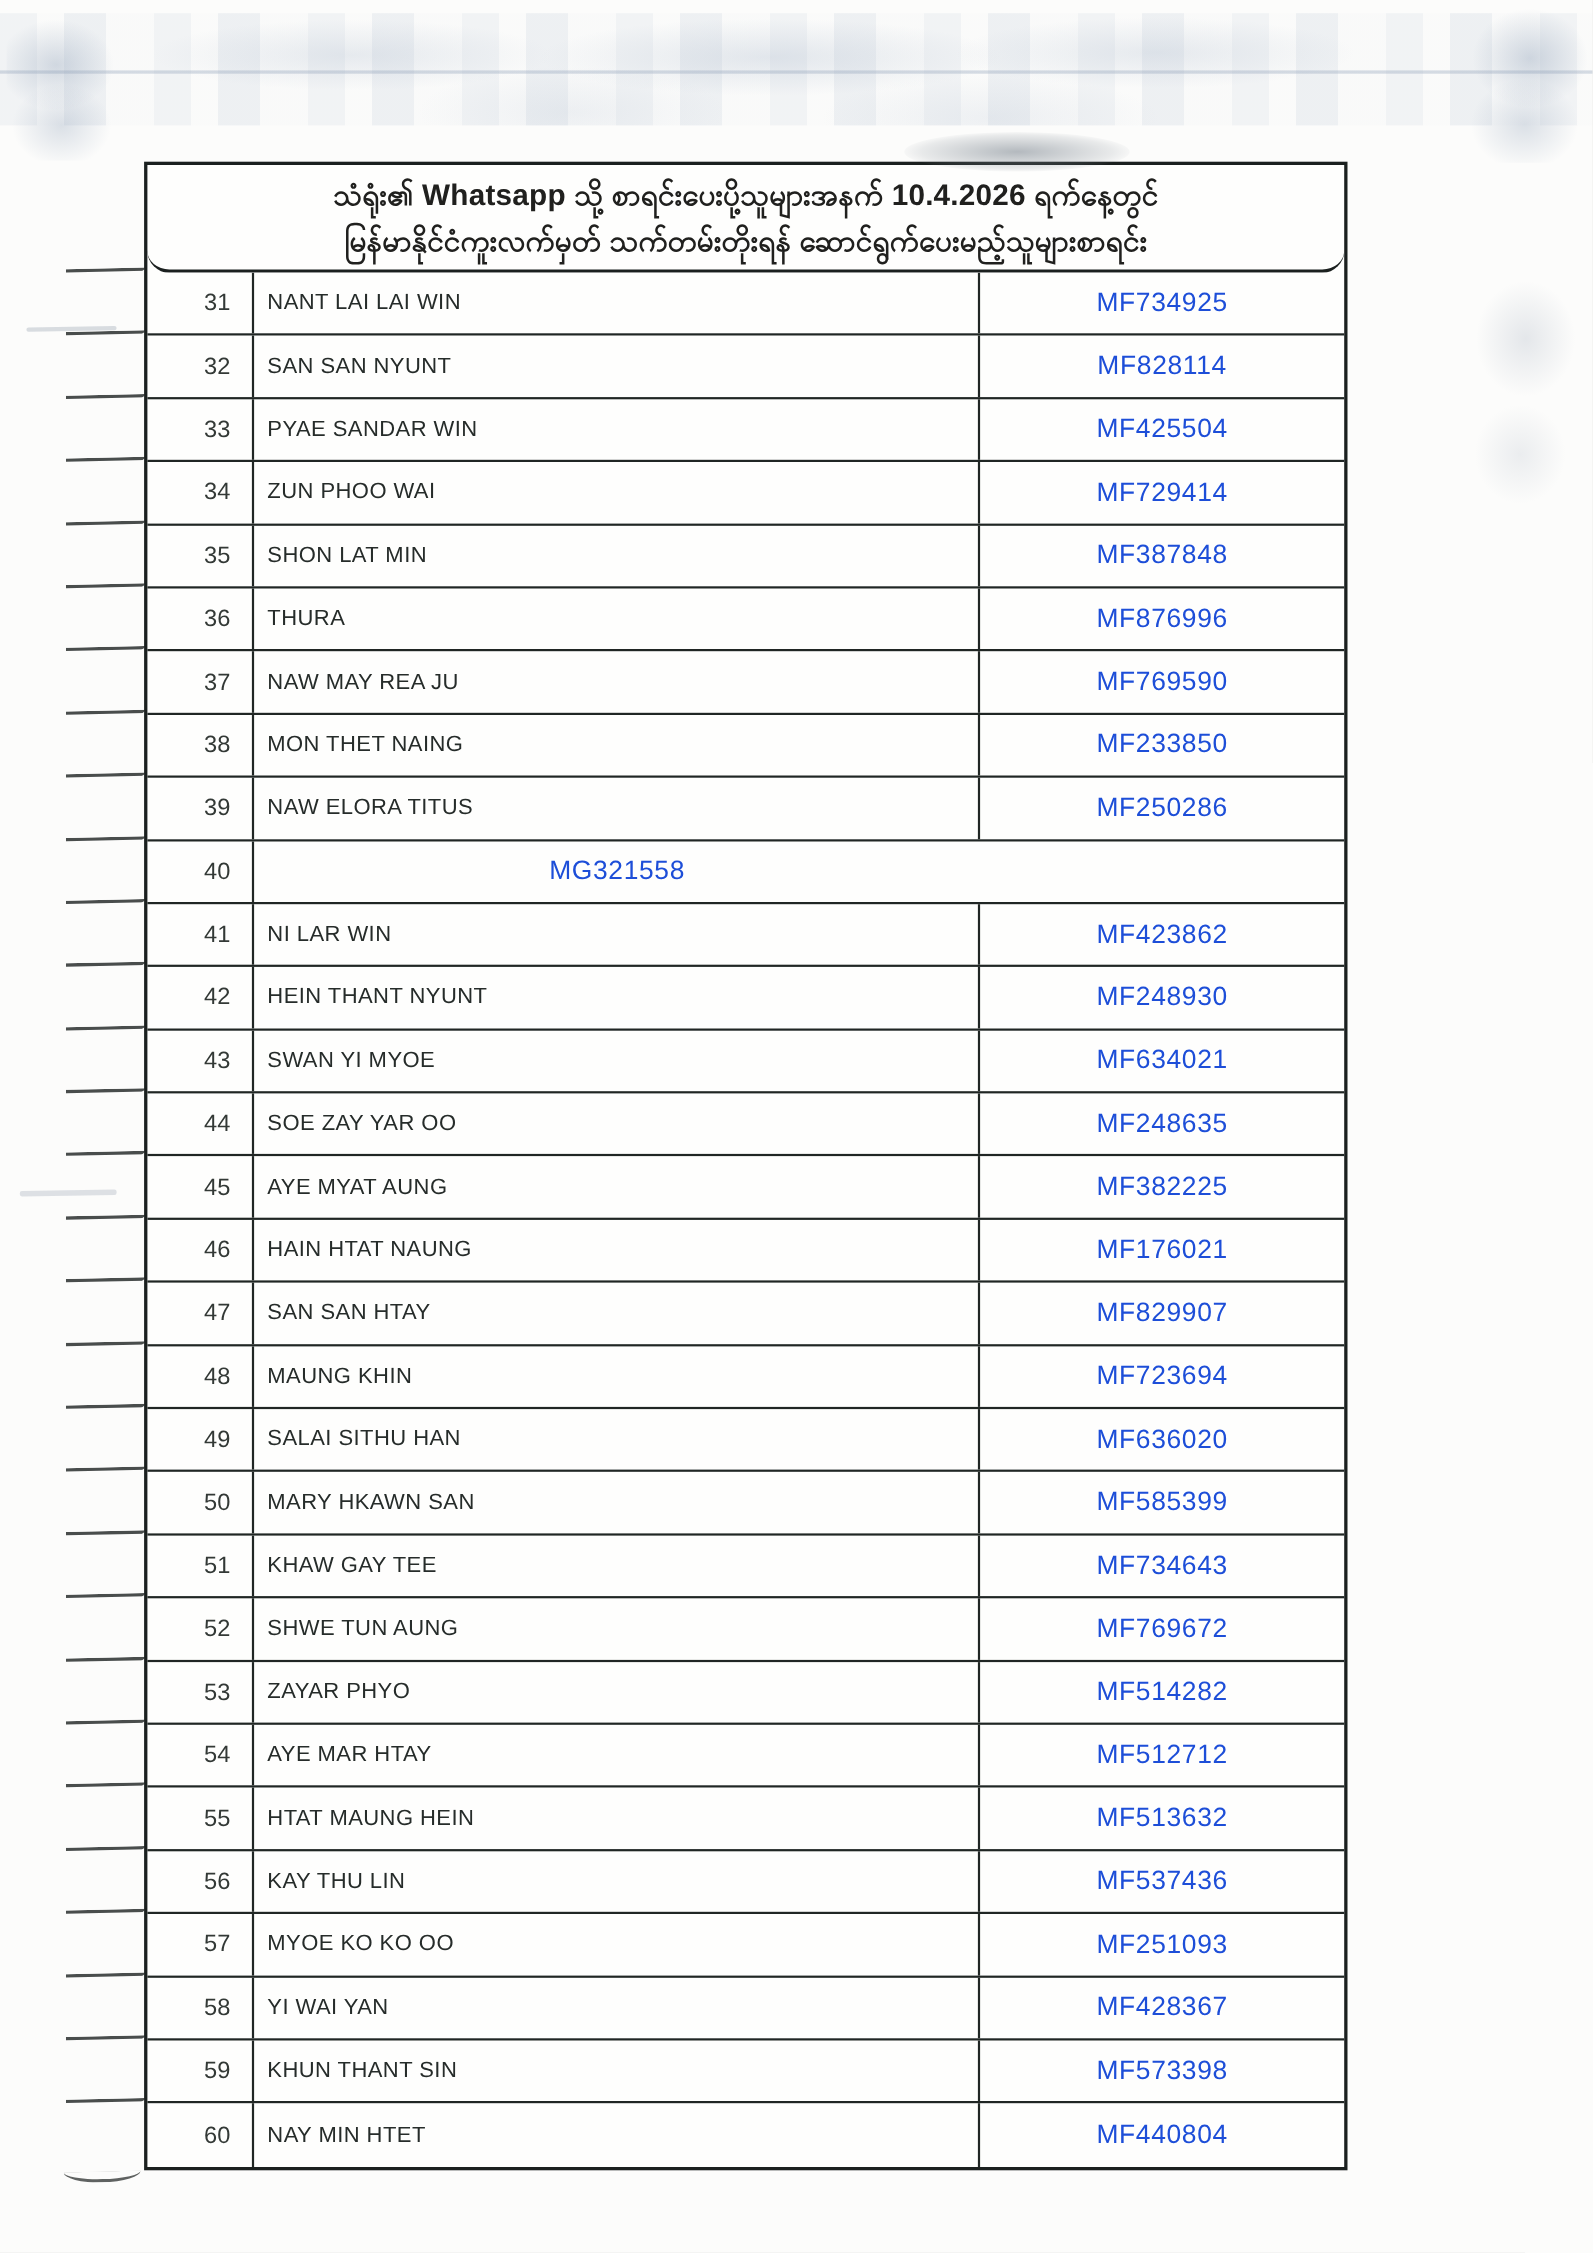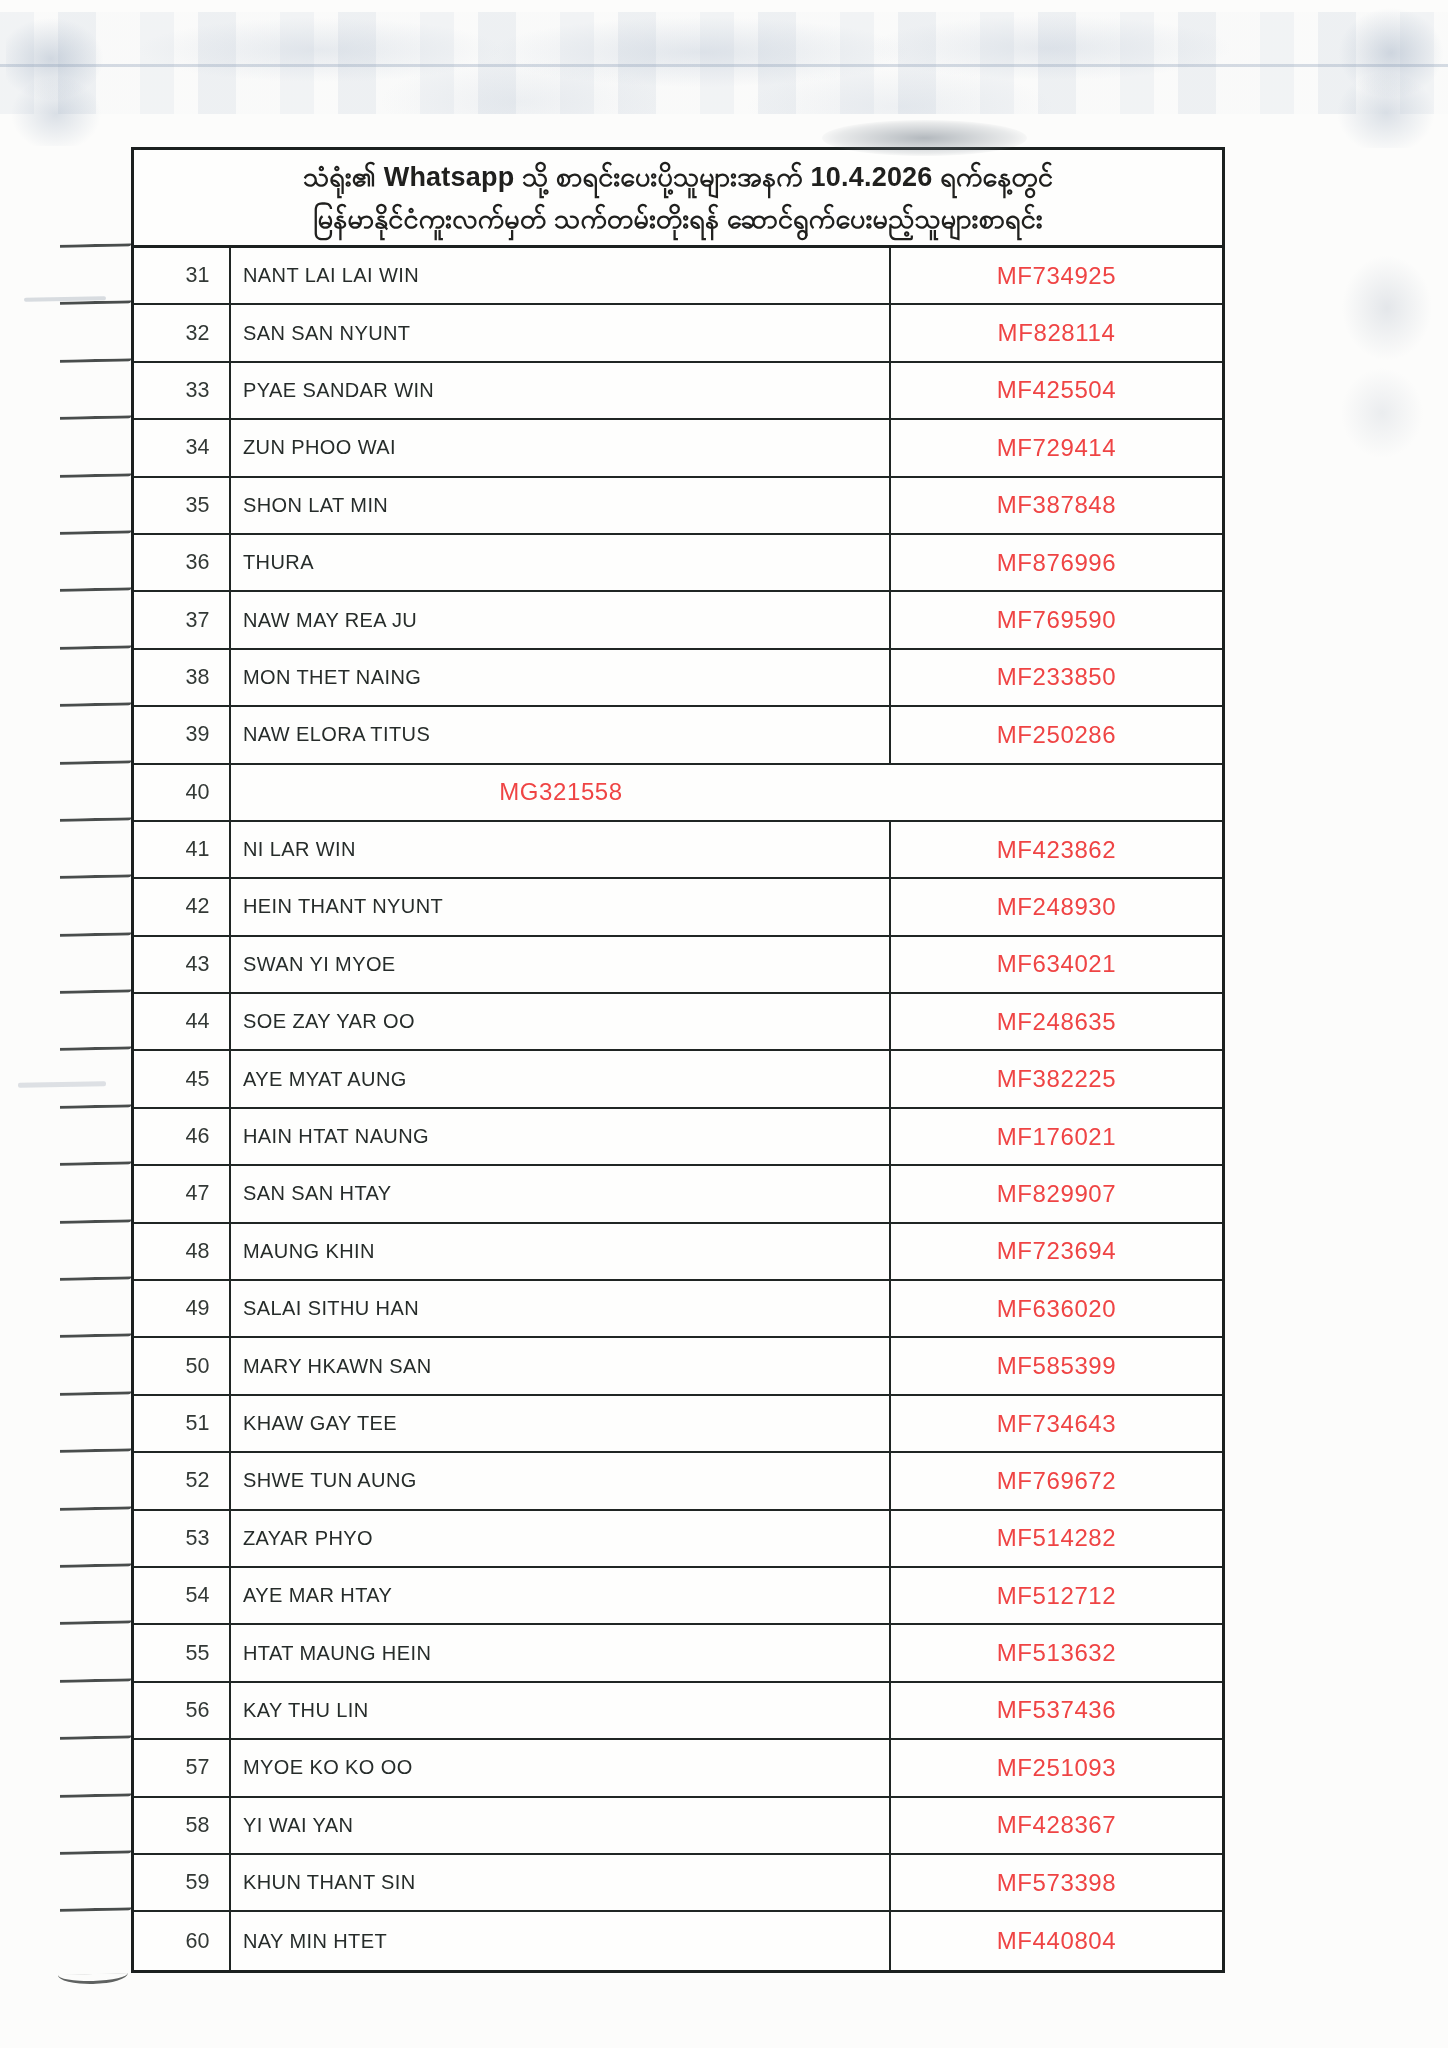--- a/index.html
+++ b/index.html
@@ -56,20 +56,21 @@
     border:3px solid #1b201f;
     background:#fefefd;
   }
   #doc-header{
     box-sizing:border-box;
     height:98px;
     border-bottom:3px solid #1b201f;
     display:flex;flex-direction:column;align-items:center;justify-content:center;
     gap:10px;padding:6px 10px 4px 10px;
     text-align:center;
+    border-radius:20px;
   }
   .hline{
     font-weight:bold;
     font-size:27px;
     line-height:1.15;
     color:#20201e;
     letter-spacing:.2px;
     white-space:nowrap;
   }
   #rows-body{position:relative;}
@@ -107,21 +108,21 @@
     padding-left:12px;
     border-right:2.5px solid #202624;
     font-size:20px;
     letter-spacing:.4px;
     color:#262c2a;
   }
   .cell.pp{
     justify-content:center;
     font-size:24px;
     letter-spacing:.6px;
-    color:#ef4444;
+    color:#1d4ed8;
   }
   
   #doc-table::after{
     content:"";
     position:absolute;
     left:-76px;bottom:-14px;width:70px;height:7px;
     border-bottom:3px solid rgba(28,33,32,.7);
     border-radius:0 0 50% 50%/0 0 100% 100%;
     transform:rotate(-1.5deg);
   }

